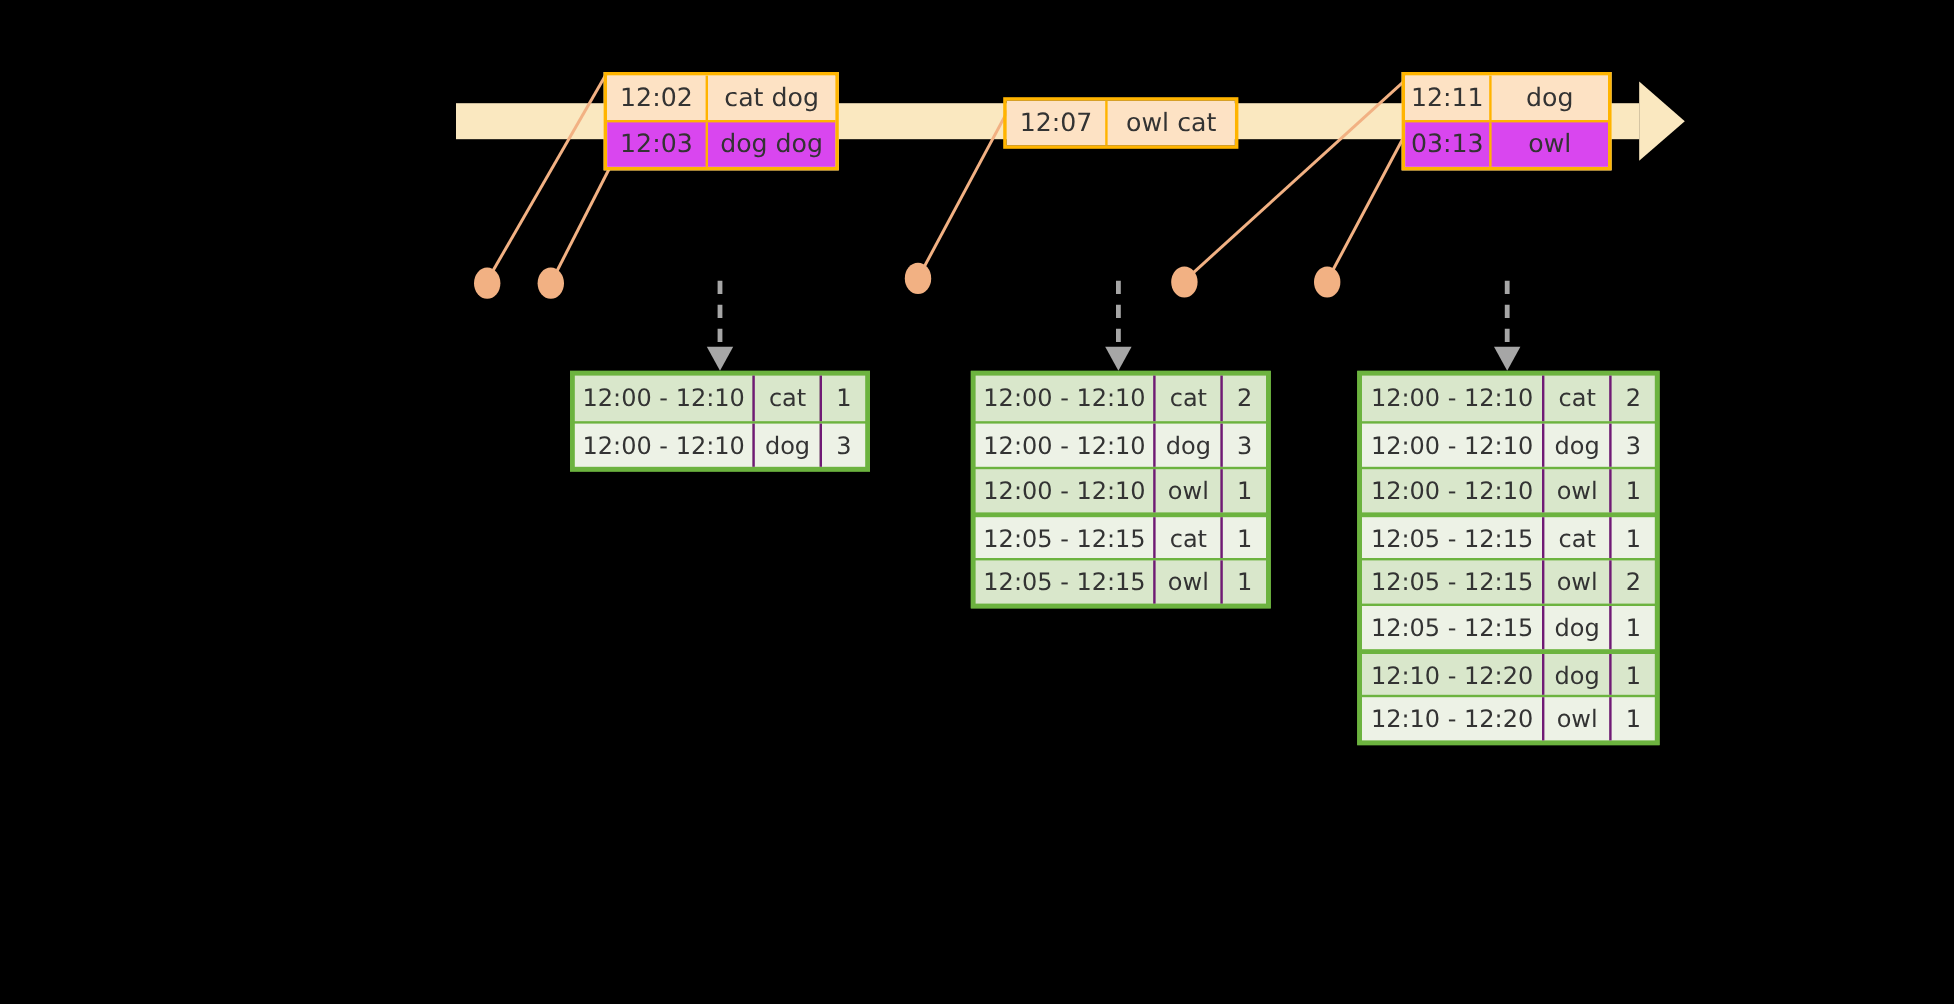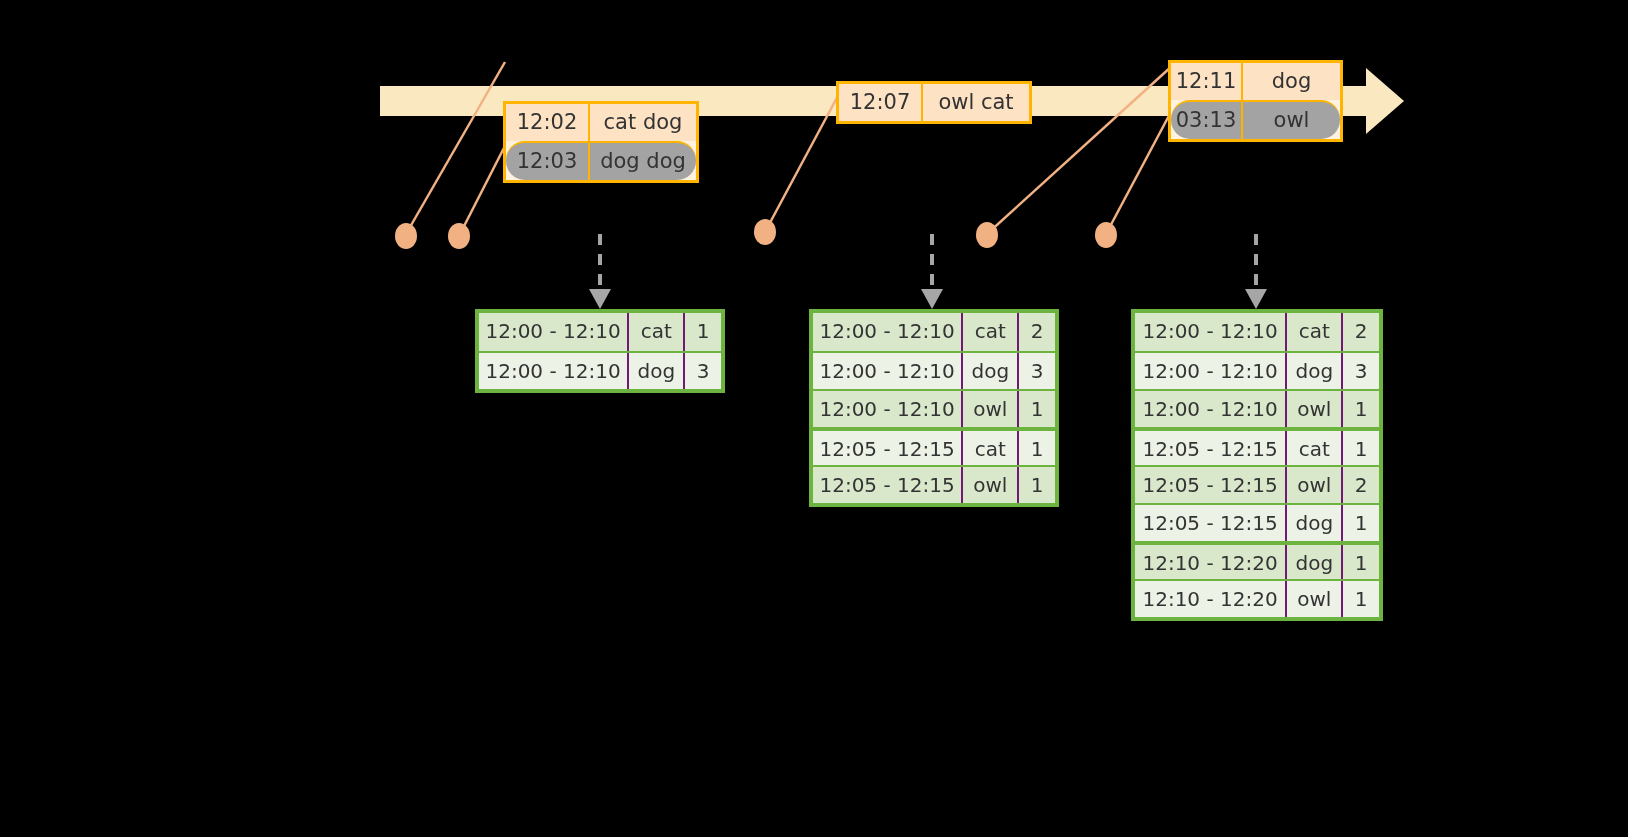--- a/index.html
+++ b/index.html
@@ -31,21 +31,21 @@
     background: #FFF3E0;
   }
   .event-row {
     display: flex;
     box-sizing: border-box;
   }
   .event-row + .event-row {
     border-top: 2px solid #FFB400;
   }
   .event-row.shade-dark { background: #FDE2C4; }
-  .event-row.shade-light { background: #a3a3a3; border-radius: 19px; }
+  .event-row.shade-light { background: #d946ef; }
   .event-time {
     box-sizing: border-box;
     border-right: 2px solid #FFB400;
     text-align: center;
     color: #333333;
     font-size: 21px;
     line-height: 37px;
     height: 37px;
   }
   .event-val {
@@ -122,21 +122,21 @@
       <line x1="932" y1="234" x2="932" y2="289"></line>
       <line x1="1256" y1="234" x2="1256" y2="289"></line>
     </g>
     <g fill="#A6A6A6">
       <polygon points="589,289 611,289 600,309"></polygon>
       <polygon points="921,289 943,289 932,309"></polygon>
       <polygon points="1245,289 1267,289 1256,309"></polygon>
     </g>
   </svg>
 
-  <div class="event-box" id="ev1" style="left:503px; top:60px; width:196px;margin-top:41px;">
+  <div class="event-box" id="ev1" style="left:503px; top:60px; width:196px;">
     <div class="event-row shade-dark">
       <div class="event-time" style="width:84px;">12:02</div>
       <div class="event-val">cat dog</div>
     </div>
     <div class="event-row shade-light">
       <div class="event-time" style="width:84px;">12:03</div>
       <div class="event-val">dog dog</div>
     </div>
   </div>
 

